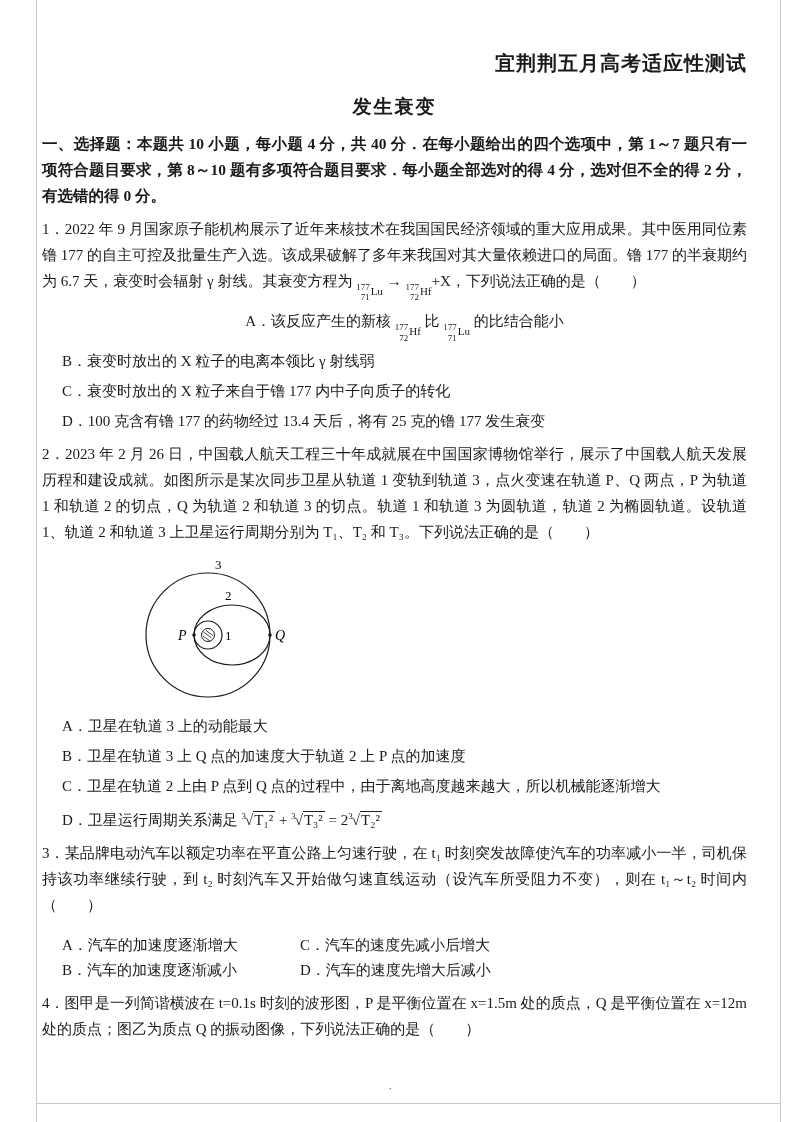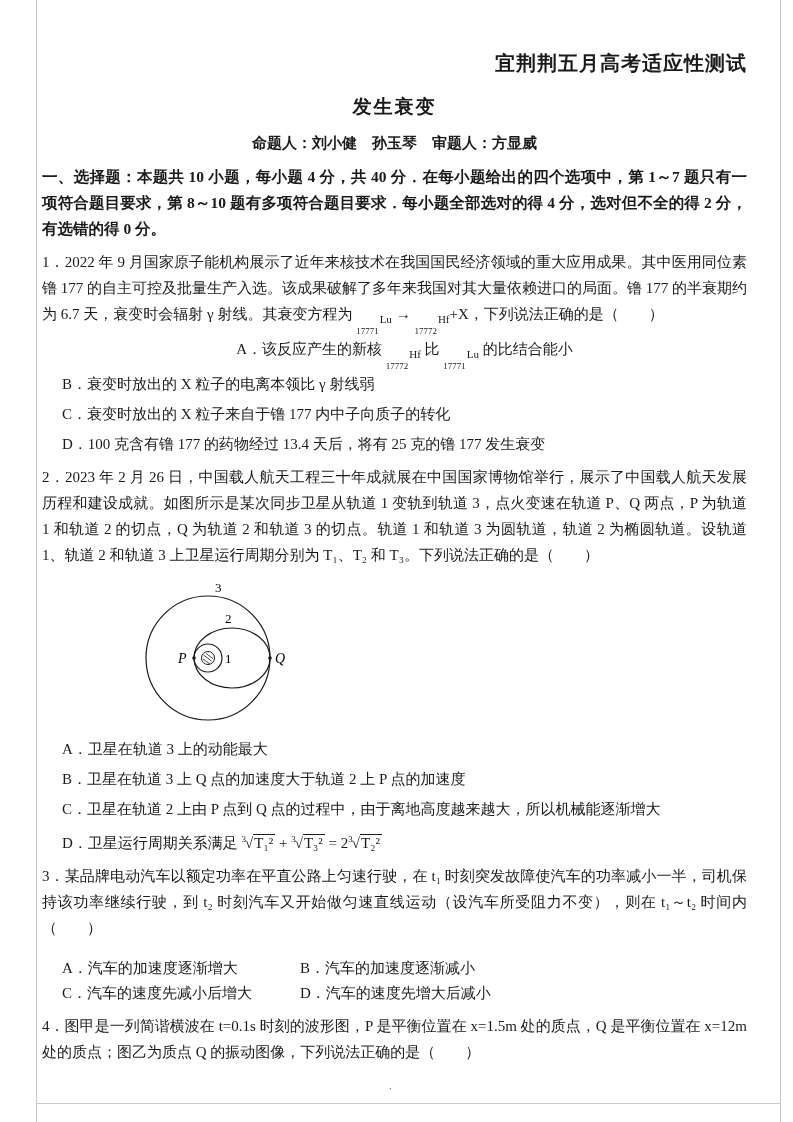--- a/index.html
+++ b/index.html
@@ -36,22 +36,22 @@
   p.opt {
     margin:5px 0 0 0; padding-left:20px;
     font-size:15px; line-height:25px;
   }
   .mt-lg { margin-top:17px;text-align:center; }
   .mt-md { margin-top:13px; }
 
   
   .nuclide { display:inline-flex; align-items:center; vertical-align:-3px; white-space:nowrap; }
   .nuclide .scripts {
-    display:inline-flex; align-items:flex-end;
-    font-size:9px; line-height:1.15; margin-right:1px; position:relative; top:12px;
+    display:inline-flex; flex-direction:column; align-items:flex-end;
+    font-size:9px; line-height:1.15; margin-right:1px; position:relative; top:1px;
   }
   .nuclide .sym { font-size:11px; }
 
   
   .root { display:inline; white-space:nowrap; }
   .root .ridx { font-size:9px; vertical-align:6px; margin-right:-1px; }
   .root .rsign { font-size:15px; }
   .root .rad { border-top:1px solid #1a1a1a; padding:0 2px 0 1px; }
 
   .figure-wrap { margin:8px 0 4px 46px; }
@@ -68,21 +68,20 @@
 <div class="page">
   <div class="border-v border-left"></div>
   <div class="border-v border-right"></div>
   <div class="footer-line"></div>
   <div class="footer-dot">·</div>
 
   <div class="content">
 
     <h1 class="title">宜荆荆五月高考适应性测试</h1>
     <h2 class="subtitle">发生衰变</h2>
-    <div class="authors">命题人：刘小健　孙玉琴　审题人：方显威</div>
 
     <p class="section-intro">一、选择题：本题共 10 小题，每小题 4 分，共 40 分．在每小题给出的四个选项中，第 1～7 题只有一项符合题目要求，第 8～10 题有多项符合题目要求．每小题全部选对的得 4 分，选对但不全的得 2 分，有选错的得 0 分。</p>
 
     <p class="qbody"><span>1．2022 年 9 月国家原子能机构展示了近年来核技术在我国国民经济领域的重大应用成果。其中医用同位素镥 177 的自主可控及批量生产入选。该成果破解了多年来我国对其大量依赖进口的局面。镥 177 的半衰期约为 6.7 天，衰变时会辐射 γ 射线。其衰变方程为</span>
       <span class="nuclide">
           <span class="scripts">
             <span>177</span>
             <span>71</span>
           </span>
           <span class="sym">Lu</span>
@@ -147,21 +146,21 @@
     <p class="opt">C．卫星在轨道 2 上由 P 点到 Q 点的过程中，由于离地高度越来越大，所以机械能逐渐增大</p>
     <p class="opt"><span>D．卫星运行周期关系满足</span>
       <span class="root"><sup class="ridx">3</sup><span class="rsign">√</span><span class="rad">T₁²</span></span>
       <span>+</span>
       <span class="root"><sup class="ridx">3</sup><span class="rsign">√</span><span class="rad">T₃²</span></span>
       <span>= 2</span><span class="root"><sup class="ridx">3</sup><span class="rsign">√</span><span class="rad">T₂²</span></span></p>
 
     <p class="qbody mt-md">3．某品牌电动汽车以额定功率在平直公路上匀速行驶，在 t₁ 时刻突发故障使汽车的功率减小一半，司机保持该功率继续行驶，到 t₂ 时刻汽车又开始做匀速直线运动（设汽车所受阻力不变），则在 t₁～t₂ 时间内（　　）</p>
     <div class="opt-grid">
       <span>A．汽车的加速度逐渐增大</span>
+      <span>C．汽车的速度先减小后增大</span>
       <span>B．汽车的加速度逐渐减小</span>
-      <span>C．汽车的速度先减小后增大</span>
       <span>D．汽车的速度先增大后减小</span>
     </div>
 
     <p class="qbody mt-md">4．图甲是一列简谐横波在 t=0.1s 时刻的波形图，P 是平衡位置在 x=1.5m 处的质点，Q 是平衡位置在 x=12m 处的质点；图乙为质点 Q 的振动图像，下列说法正确的是（　　）</p>
 
   </div>
 </div>
 
 </body></html>

